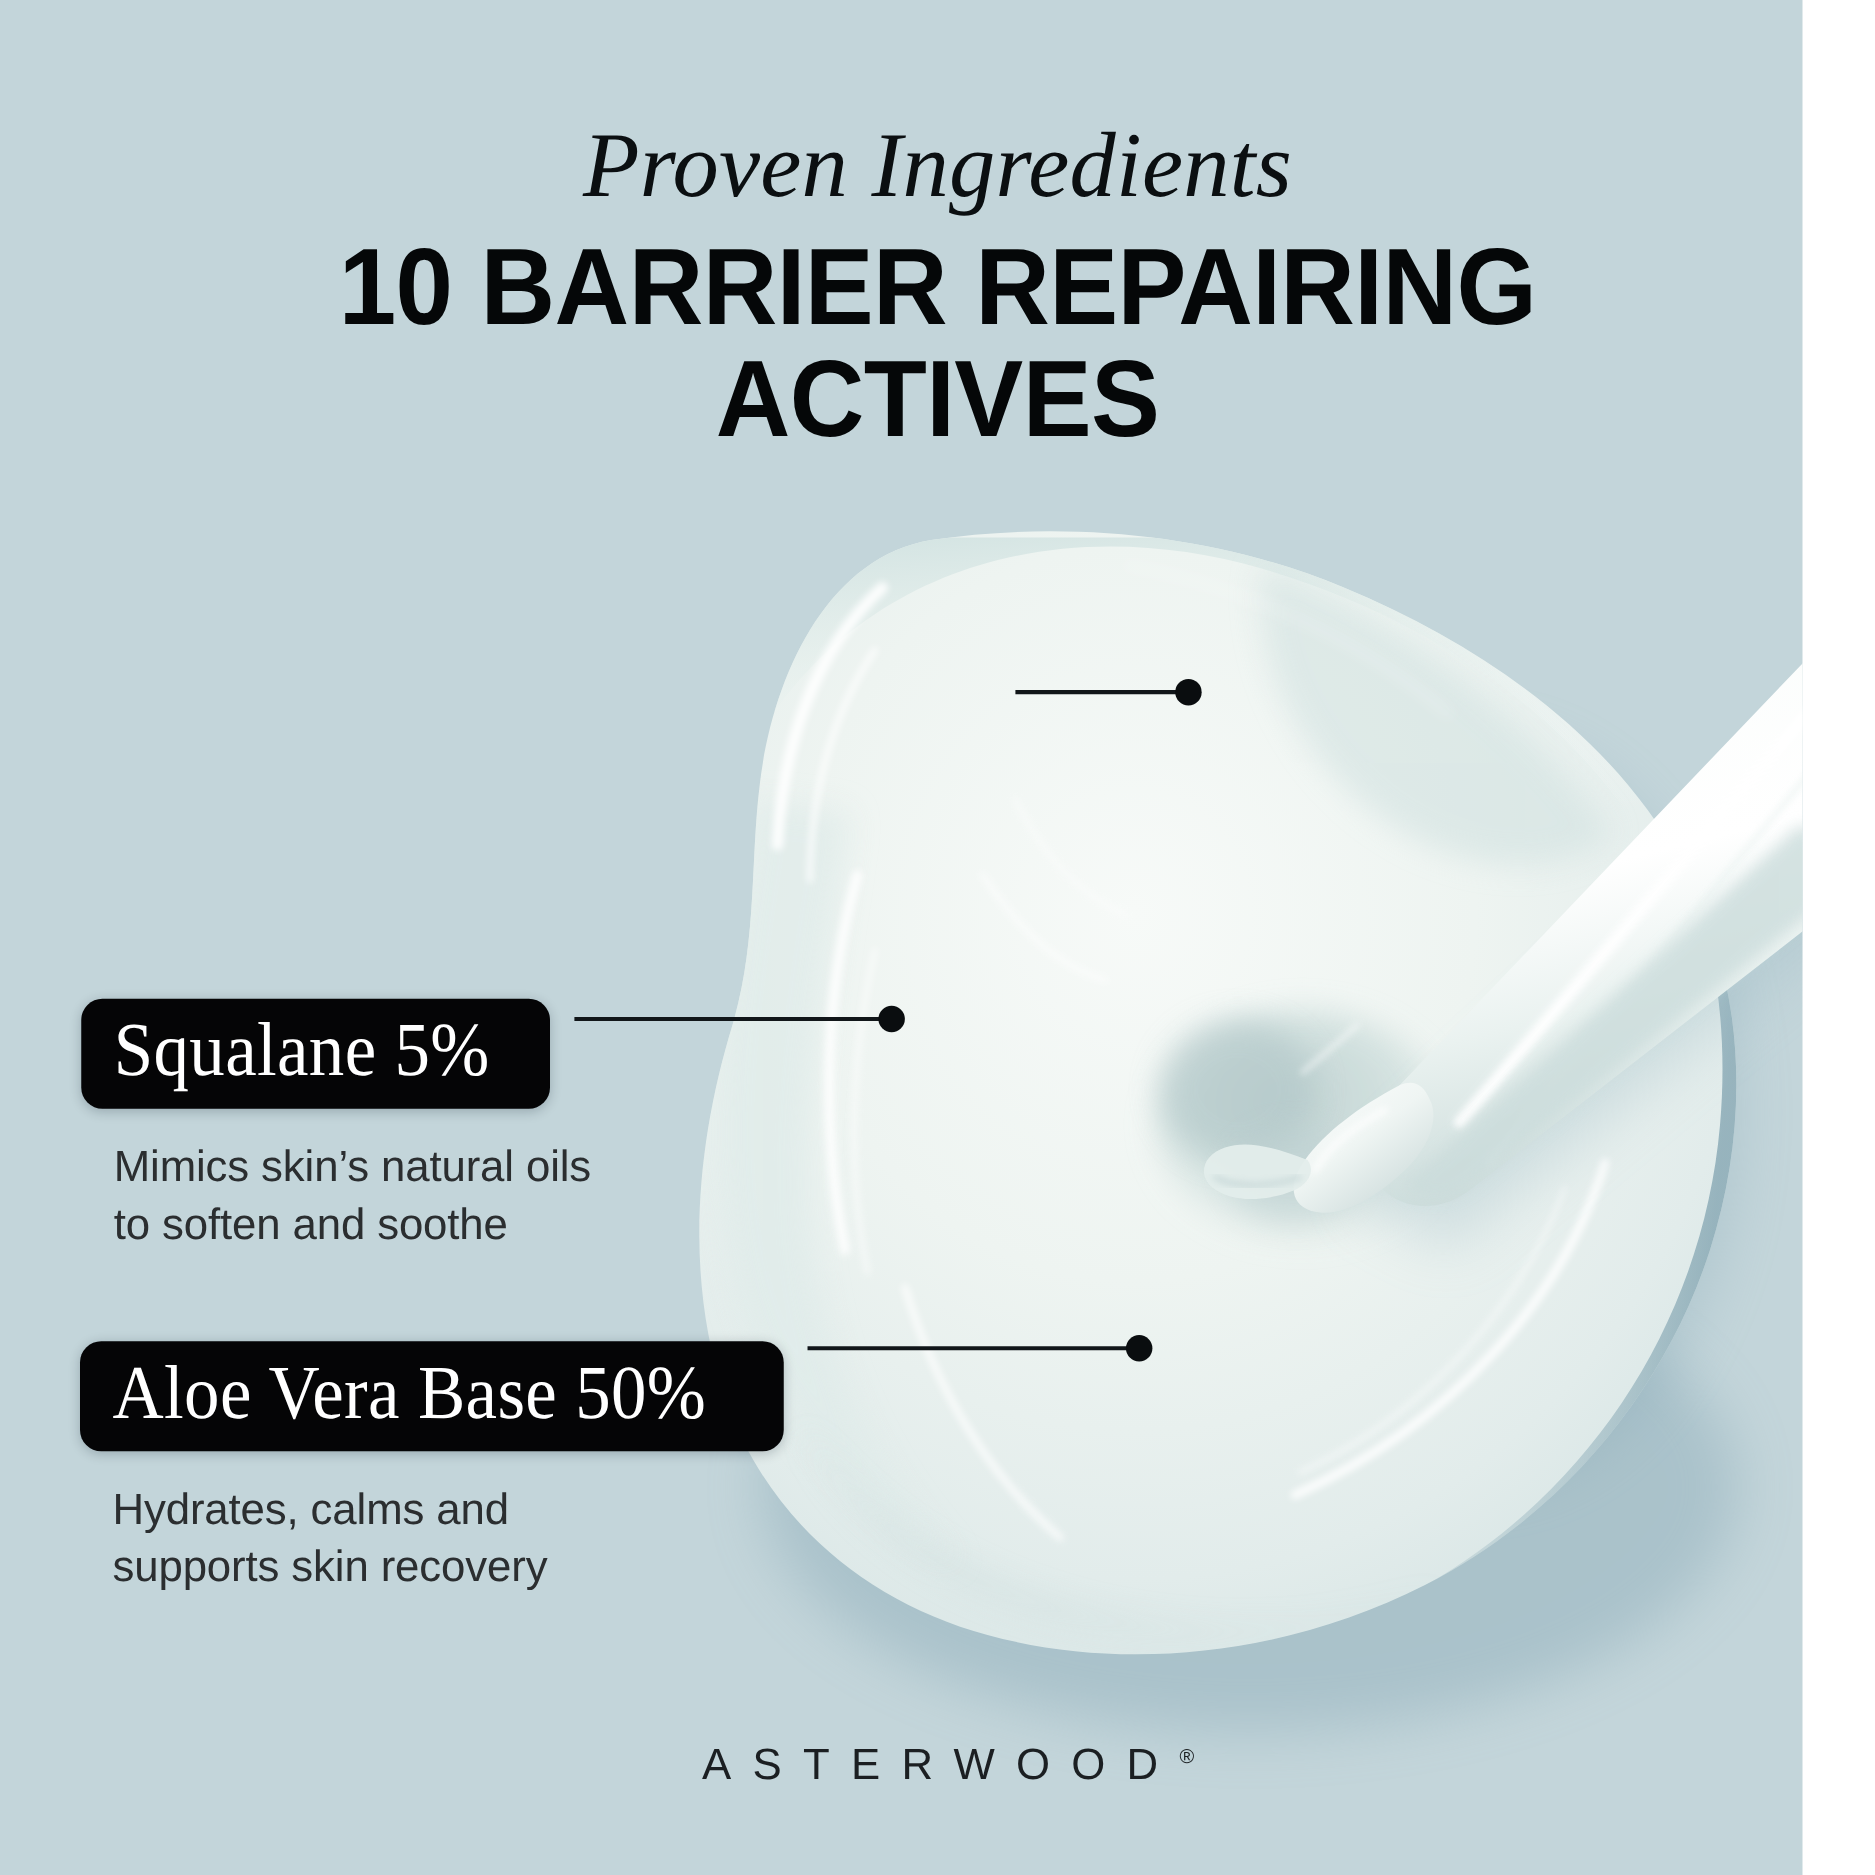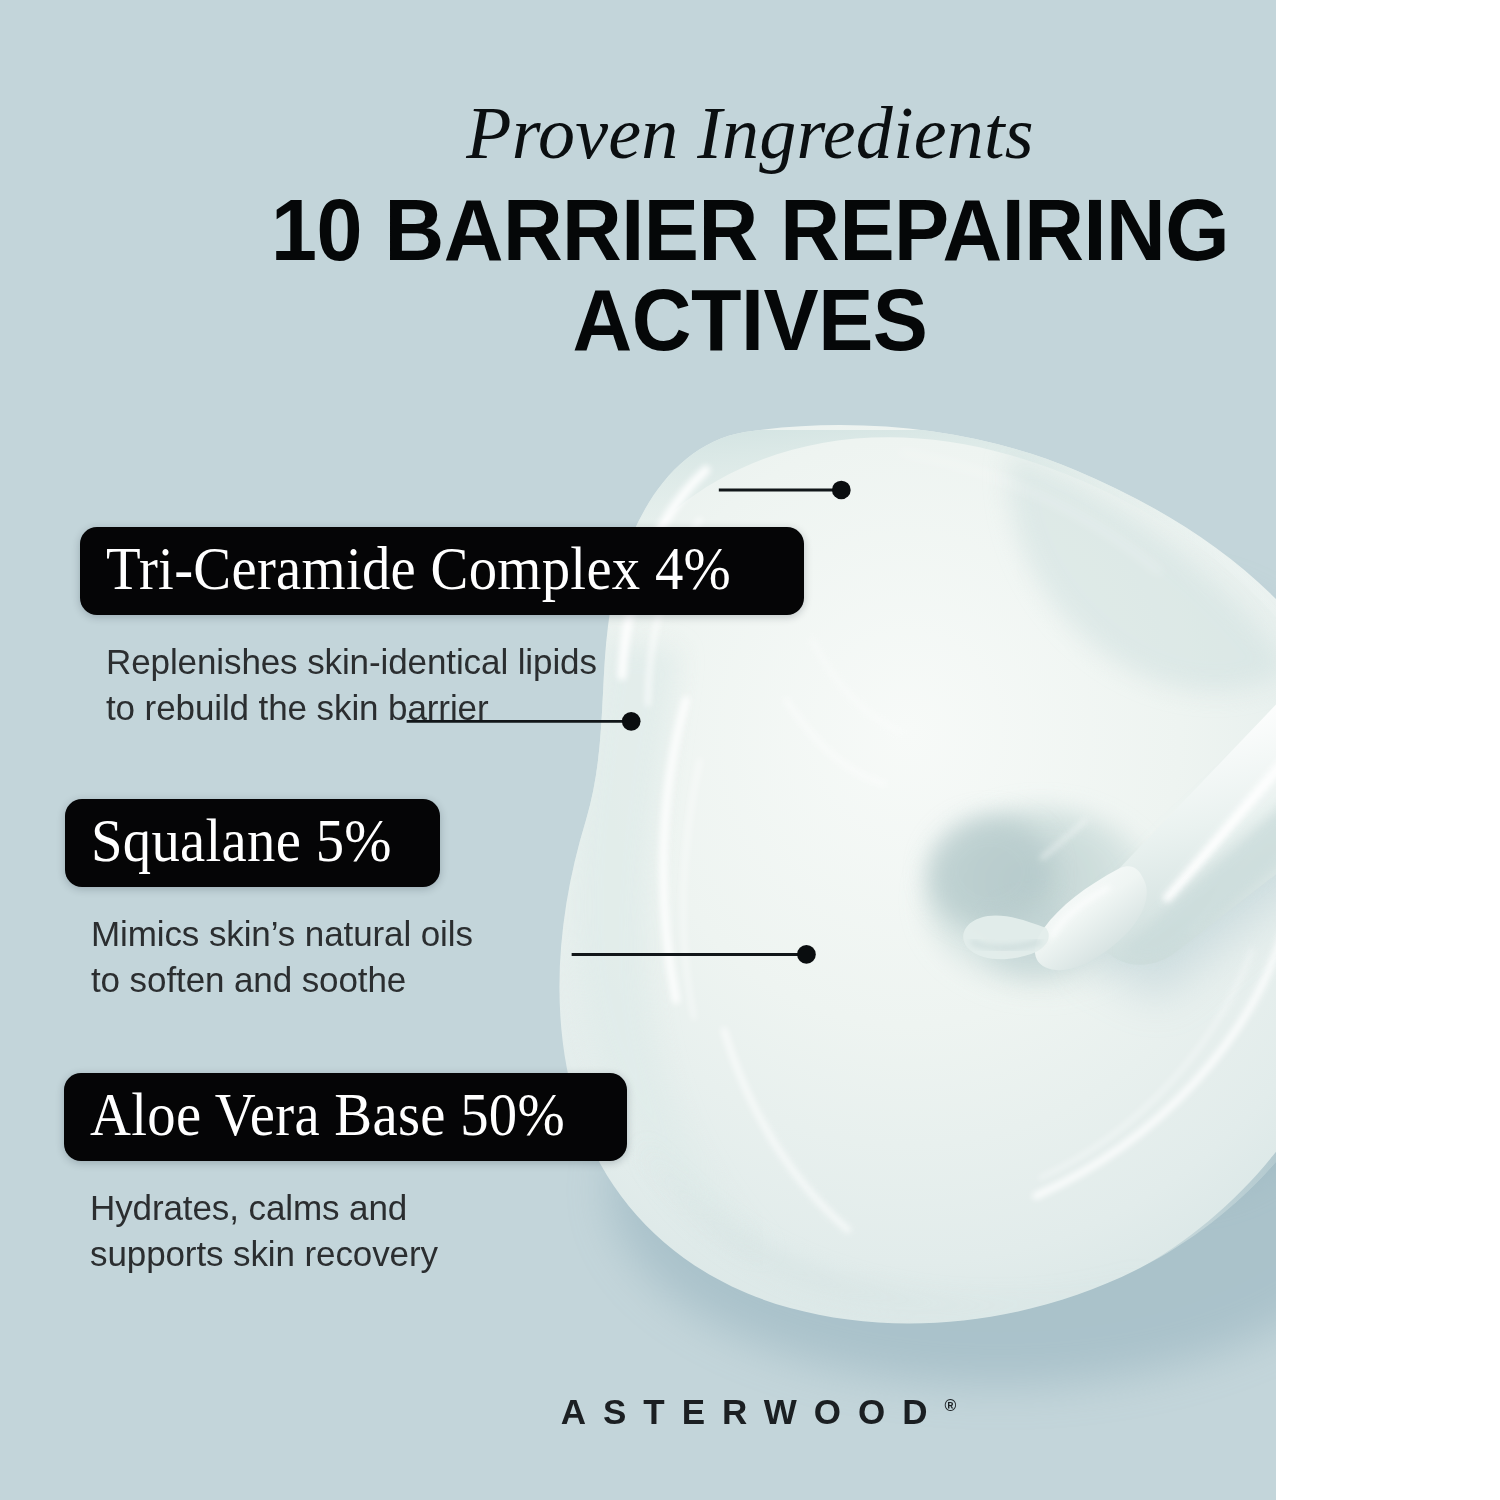--- a/index.html
+++ b/index.html
@@ -2,21 +2,21 @@
 <html><head>
 <meta charset="utf-8">
 <style>
   html, body {
     margin: 0;
     padding: 0;
     background: #ffffff;
   }
   #canvas {
     position: relative;
-    width: 1276px;
+    width: 1442px;
     height: 1500px;
     overflow: hidden;
     background: #c3d5da;
     font-family: "Liberation Sans", sans-serif;
   }
 
   
   #photo {
     position: absolute;
     inset: 0;
@@ -90,21 +90,21 @@
 
   
   #brand {
     position: absolute;
     left: 0;
     top: 1392px;
     width: 1500px;
     text-align: center;
     font-family: "Liberation Sans", sans-serif;
     font-size: 35px;
-    font-weight: bold;
+    font-weight: normal;
     letter-spacing: 17px;
     color: #1b1f22;
     text-indent: 17px;
   }
   #brand .reg {
     font-size: 16px;
     vertical-align: super;
     letter-spacing: 0;
   }
 </style>
@@ -273,27 +273,20 @@
     <g stroke="#111619" stroke-width="3.4" fill="#0a0d0f">
       <line x1="845" y1="576" x2="985" y2="576"></line>
       <circle cx="989" cy="576" r="11" stroke="none"></circle>
       <line x1="478" y1="848" x2="738" y2="848"></line>
       <circle cx="742" cy="848" r="11" stroke="none"></circle>
       <line x1="672" y1="1122" x2="944" y2="1122"></line>
       <circle cx="948" cy="1122" r="11" stroke="none"></circle>
     </g>
   </svg>
 
-  <div class="callout" style="left:80px; top:527px;">
-    <div class="pill">
-      <span class="pill-text">Tri-Ceramide Complex 4%</span>
-    </div>
-    <div class="desc">Replenishes skin-identical lipids
-to rebuild the skin barrier</div>
-  </div>
 
   <div class="callout" style="left:65px; top:799px;">
     <div class="pill">
       <span class="pill-text">Squalane 5%</span>
     </div>
     <div class="desc">Mimics skin’s natural oils
 to soften and soothe</div>
   </div>
 
   <div class="callout" style="left:64px; top:1073px;">

